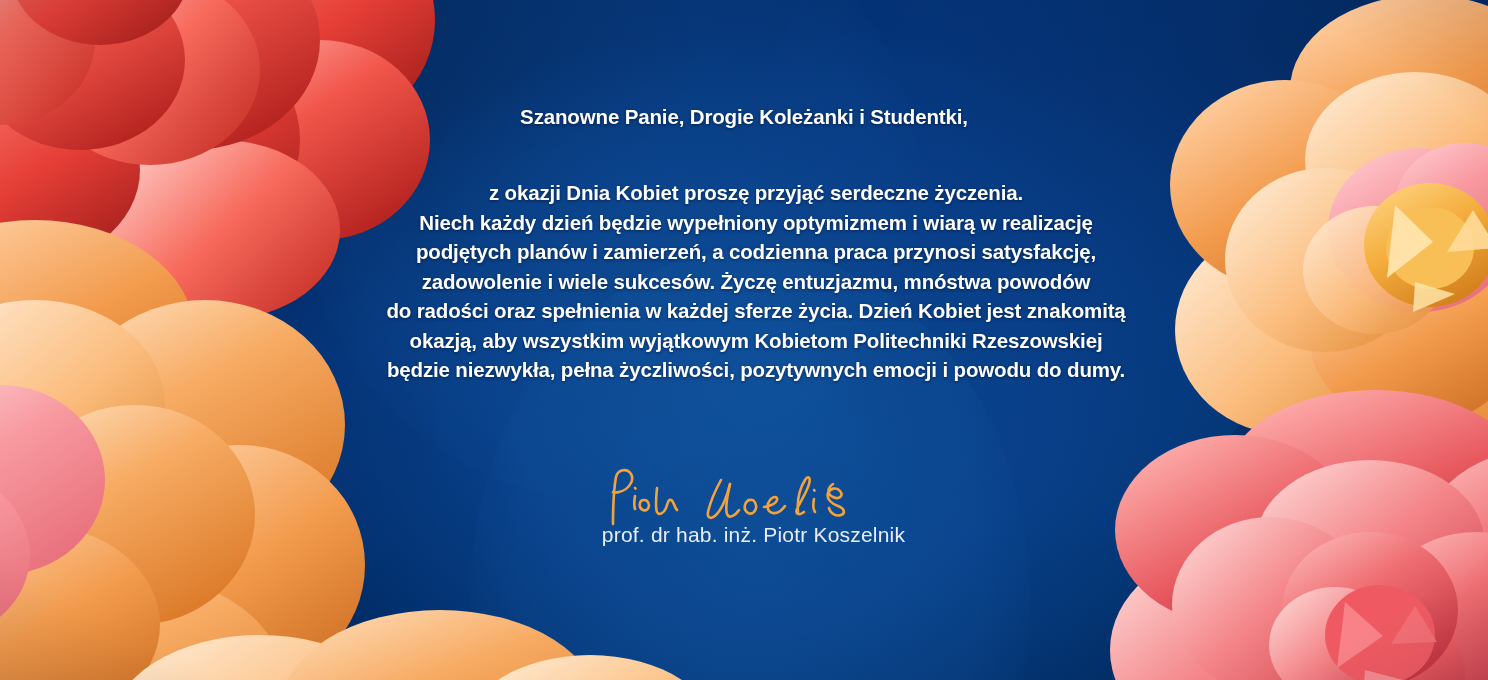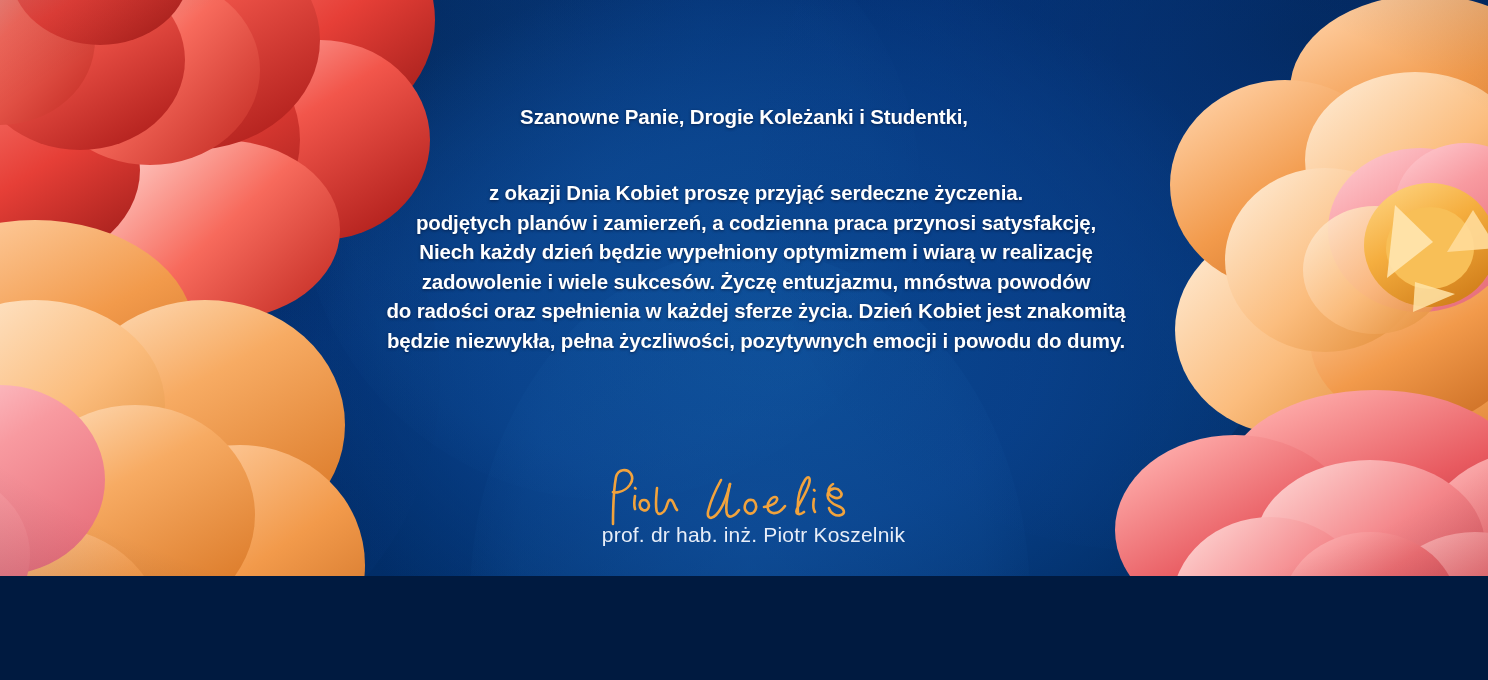--- a/index.html
+++ b/index.html
@@ -3,21 +3,21 @@
 <meta charset="utf-8">
 <style>
   html, body {
     margin: 0;
     padding: 0;
     background: #001a40;
   }
   #card {
     position: relative;
     width: 1488px;
-    height: 576px;
+    height: 680px;
     overflow: hidden;
     font-family: "Liberation Sans", sans-serif;
     background: #033176;
   }
 
   
   .bg-base {
     position: absolute;
     inset: 0;
     background:
@@ -301,24 +301,25 @@
   </div>
 
   <div class="vignette"></div>
 
   <div class="content">
 
     <div class="greeting">Szanowne Panie, Drogie Koleżanki i Studentki,</div>
 
     <div class="body-block">
       <div class="body-line">z okazji Dnia Kobiet proszę przyjąć serdeczne życzenia.</div>
+      <div class="body-line">Niech każdy dzień będzie wypełniony optymizmem i wiarą w realizację</div>
       <div class="body-line">podjętych planów i zamierzeń, a codzienna praca przynosi satysfakcję,</div>
-      <div class="body-line">Niech każdy dzień będzie wypełniony optymizmem i wiarą w realizację</div>
       <div class="body-line">zadowolenie i wiele sukcesów. Życzę entuzjazmu, mnóstwa powodów</div>
       <div class="body-line">do radości oraz spełnienia w każdej sferze życia. Dzień Kobiet jest znakomitą</div>
+      <div class="body-line">okazją, aby wszystkim wyjątkowym Kobietom Politechniki Rzeszowskiej</div>
       <div class="body-line">będzie niezwykła, pełna życzliwości, pozytywnych emocji  i powodu do dumy.</div>
     </div>
 
     <div class="sign-block">
 
 
       <svg class="sign-mark" viewBox="0 0 300 62" fill="none" stroke="#f2a33c" stroke-width="2.6" stroke-linecap="round" stroke-linejoin="round">
 
         <path d="M19 58 C19 40 20 22 22 11 C24 3 33 2 37 8 C41 15 34 24 25 26 C21 27 19 26 19 26"></path>
 

